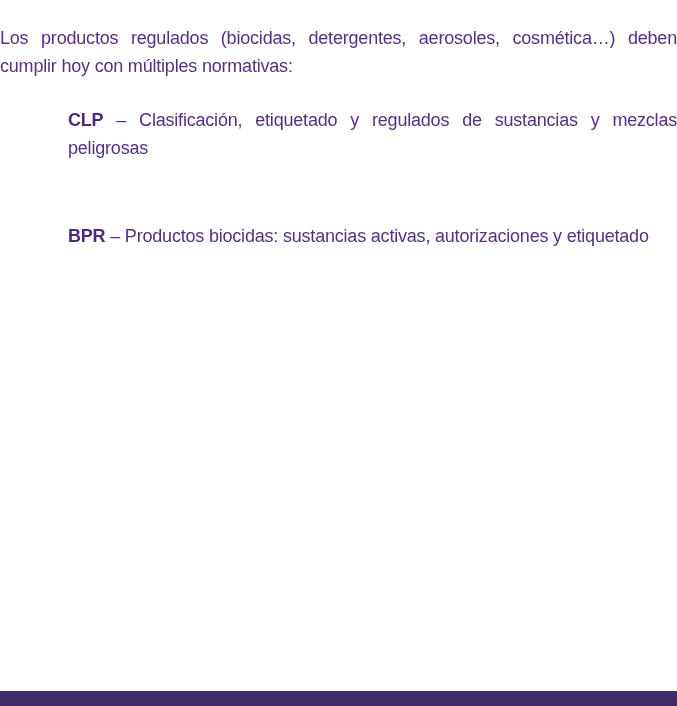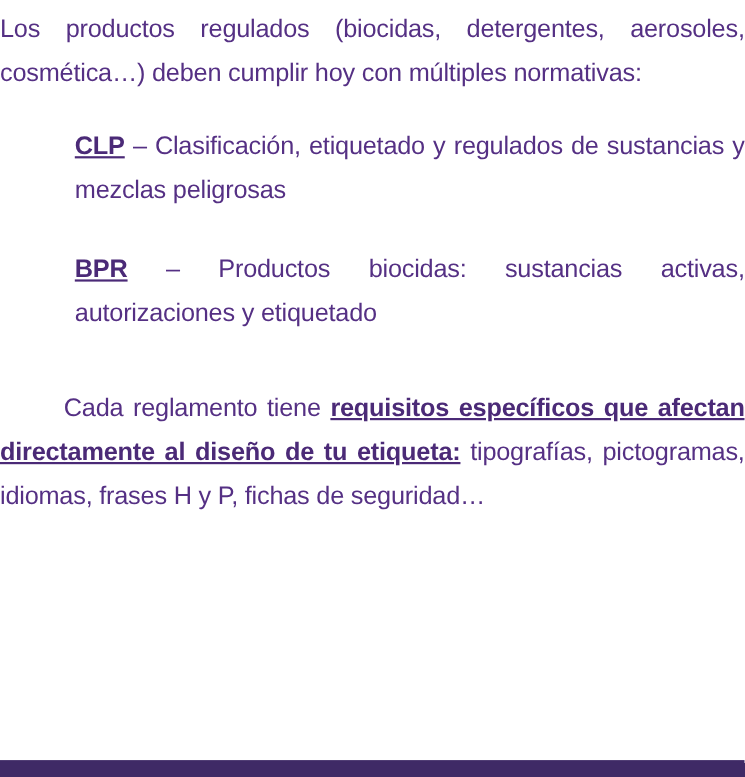--- a/index.html
+++ b/index.html
@@ -13,41 +13,40 @@
   body{
     width:677px;
     height:706px;
     position:relative;
     background:var(--bg-color);
     overflow:hidden;
     font-family:"Liberation Sans", sans-serif;
     color:var(--text-color);
   }
   .content{
-    padding-top:6px;
-    font-size:23px;
-    line-height:40px;
+    padding-top:24px;
+    font-size:18px;
+    line-height:28px;
     letter-spacing:-0.2px;
     text-align:justify;
   }
   p{margin:0;}
   .reg{
     margin-left:68px;
-    margin-top:32px;
+    margin-top:60px;
     text-align:justify;
   }
   .intro + .reg{margin-top:26px;}
   .closing{
     margin-top:46px;
     text-indent:58px;
   }
   .bold, b{
     font-weight:700;
     color:var(--bold-color);
-    text-decoration:underline;
   }
   .footer-bar{
     position:absolute;
     left:0;
     bottom:0;
     width:100%;
     height:15px;
   }
 </style>
 </head>
@@ -55,17 +54,16 @@
 
 <div class="content">
 
   <p class="intro">Los productos regulados (biocidas, detergentes, aerosoles, cosmética…) deben cumplir hoy con múltiples normativas:</p>
 
   <p class="reg"><span class="bold">CLP</span> <span>–</span> <span>Clasificación, etiquetado y regulados de sustancias y mezclas peligrosas</span></p>
 
   <p class="reg"><span class="bold">BPR</span> <span>–</span> <span>Productos biocidas: sustancias activas, autorizaciones y etiquetado</span></p>
 
 
-  <p class="closing"><span>Cada reglamento tiene </span><span class="bold">requisitos específicos que afectan directamente al diseño de tu etiqueta:</span><span> tipografías, pictogramas, idiomas, frases H y P, fichas de seguridad…</span></p>
 
 </div>
 
 <div class="footer-bar" style="background: rgb(63, 42, 102);"></div>
 
 </body></html>

